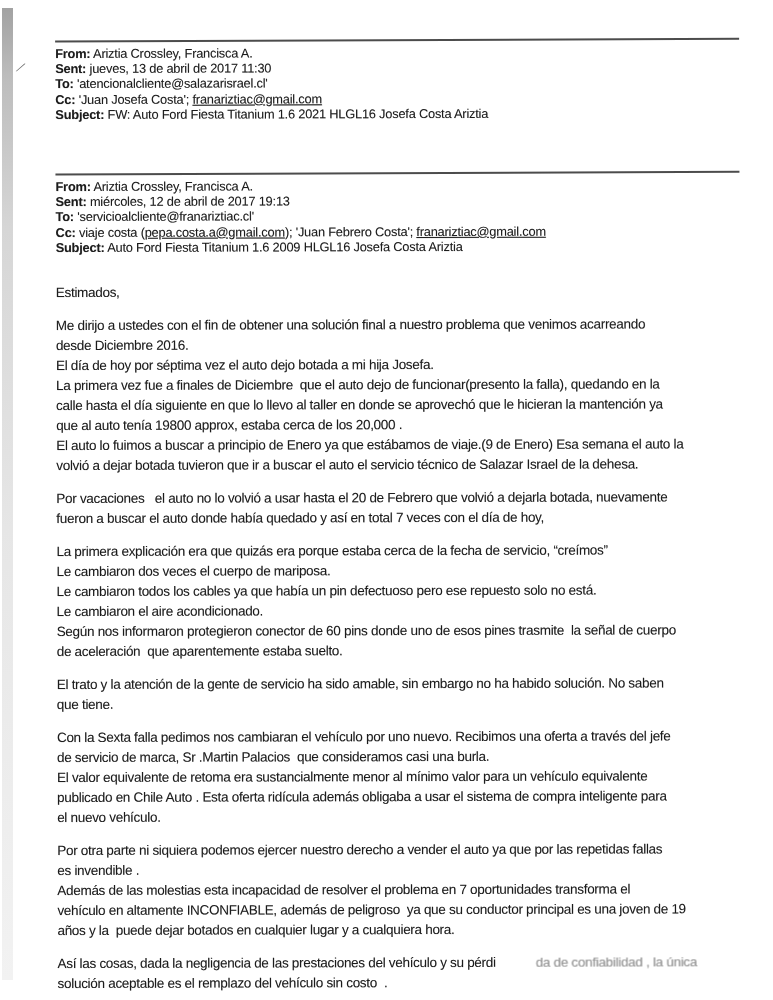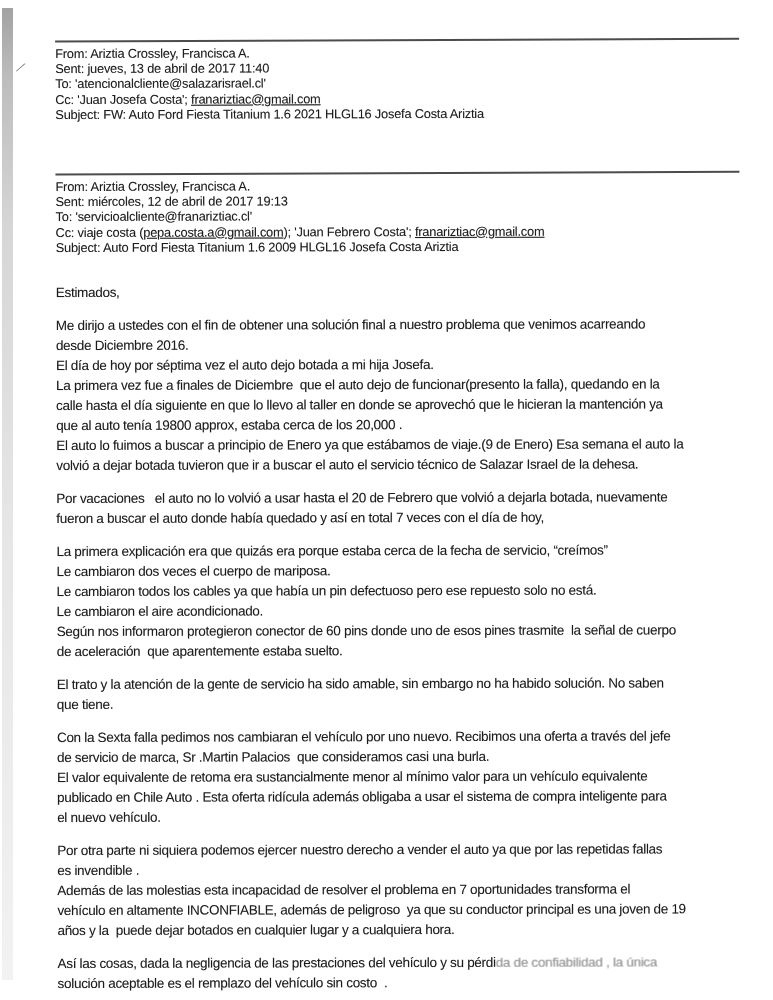--- a/index.html
+++ b/index.html
@@ -52,47 +52,47 @@
   }
   .rule-1 { margin-top: 40px; }
   .rule-2 { margin-top: 51px; }
   .hdr {
     margin-top: 4px;
     font-size: 12.8px;
     line-height: 15.2px;
     letter-spacing: -0.2px;
   }
   .hline { white-space: pre; }
-  .lbl { font-weight: normal; }
+  .lbl { font-weight: bold; }
   .link { text-decoration: underline; }
   .body-text {
     margin-top: 28px;
     font-size: 13.5px;
     line-height: 20px;
     letter-spacing: -0.3px;
   }
   .block { margin: 0 0 13px 0; }
   .line { white-space: pre; }
-  .fade { color: var(--fade); filter: blur(0.3px); }
+  .fade { color: var(--fade); filter: blur(0.3px); margin-left: 40px; }
 </style>
 </head>
 <body>
 
 <div class="page">
 
   <div class="scan-band"></div>
   <div class="hand-mark">⁄</div>
 
   <div class="content">
 
     <div class="rule rule-1"></div>
 
     <div class="hdr">
       <div class="hline"><span class="lbl">From:</span> <span>Ariztia Crossley, Francisca A.</span></div>
-      <div class="hline"><span class="lbl">Sent:</span> <span>jueves, 13 de abril de 2017 11:40</span></div>
+      <div class="hline"><span class="lbl">Sent:</span> <span>jueves, 13 de abril de 2017 11:30</span></div>
       <div class="hline"><span class="lbl">To:</span> <span>'atencionalcliente@salazarisrael.cl'</span></div>
       <div class="hline"><span class="lbl">Cc:</span> <span>'Juan Josefa Costa'; </span><span class="link">franariztiac@gmail.com</span></div>
       <div class="hline"><span class="lbl">Subject:</span> <span>FW: Auto Ford Fiesta Titanium 1.6 2021 HLGL16 Josefa Costa Ariztia</span></div>
     </div>
 
     <div class="rule rule-2"></div>
 
     <div class="hdr">
       <div class="hline"><span class="lbl">From:</span> <span>Ariztia Crossley, Francisca A.</span></div>
       <div class="hline"><span class="lbl">Sent:</span> <span>miércoles, 12 de abril de 2017 19:13</span></div>

